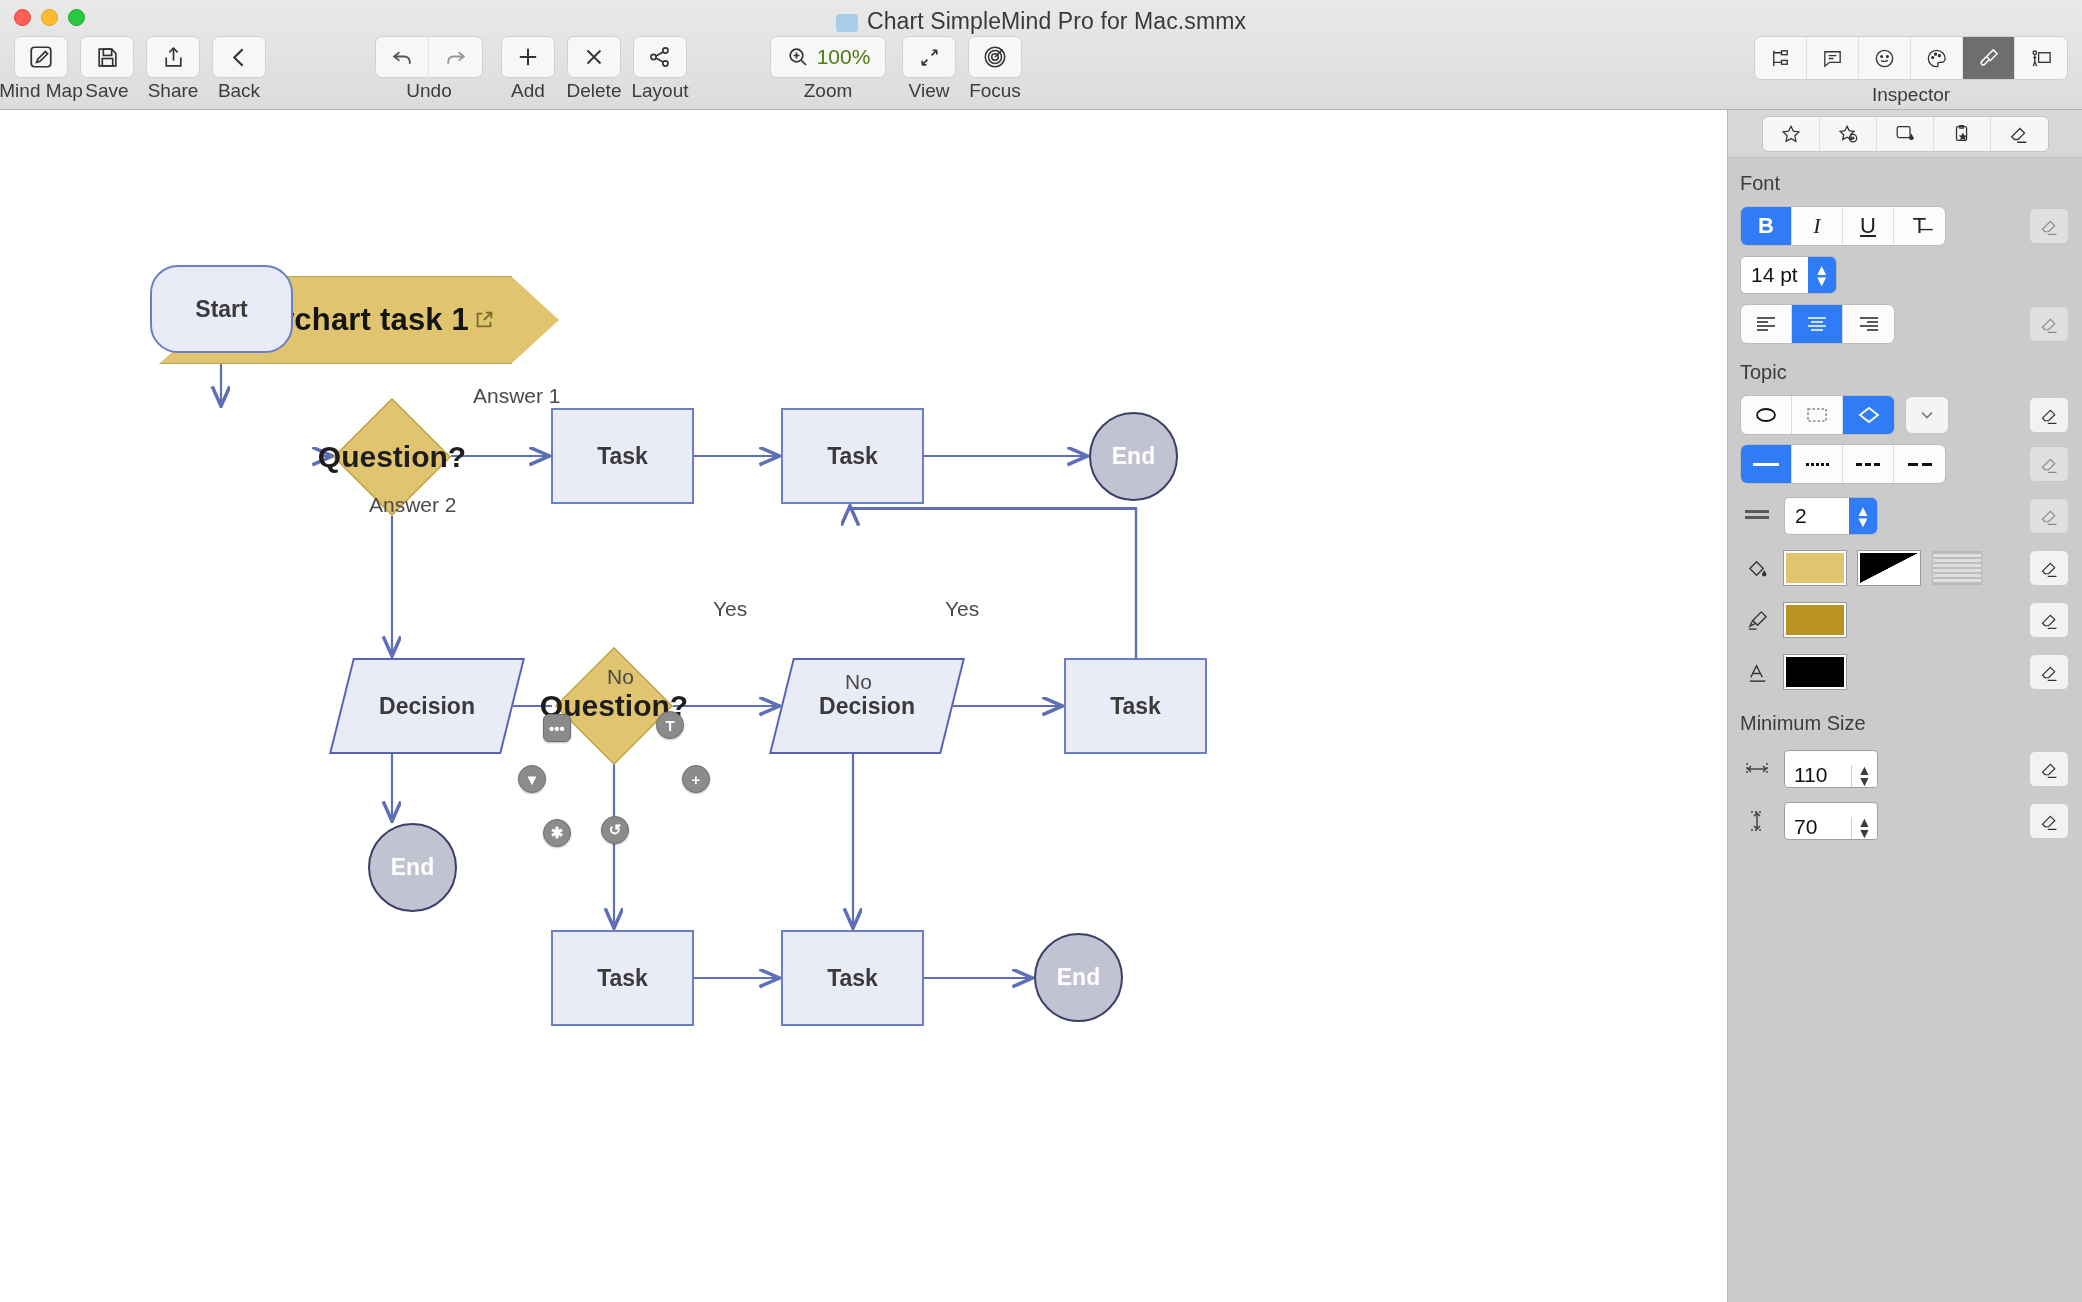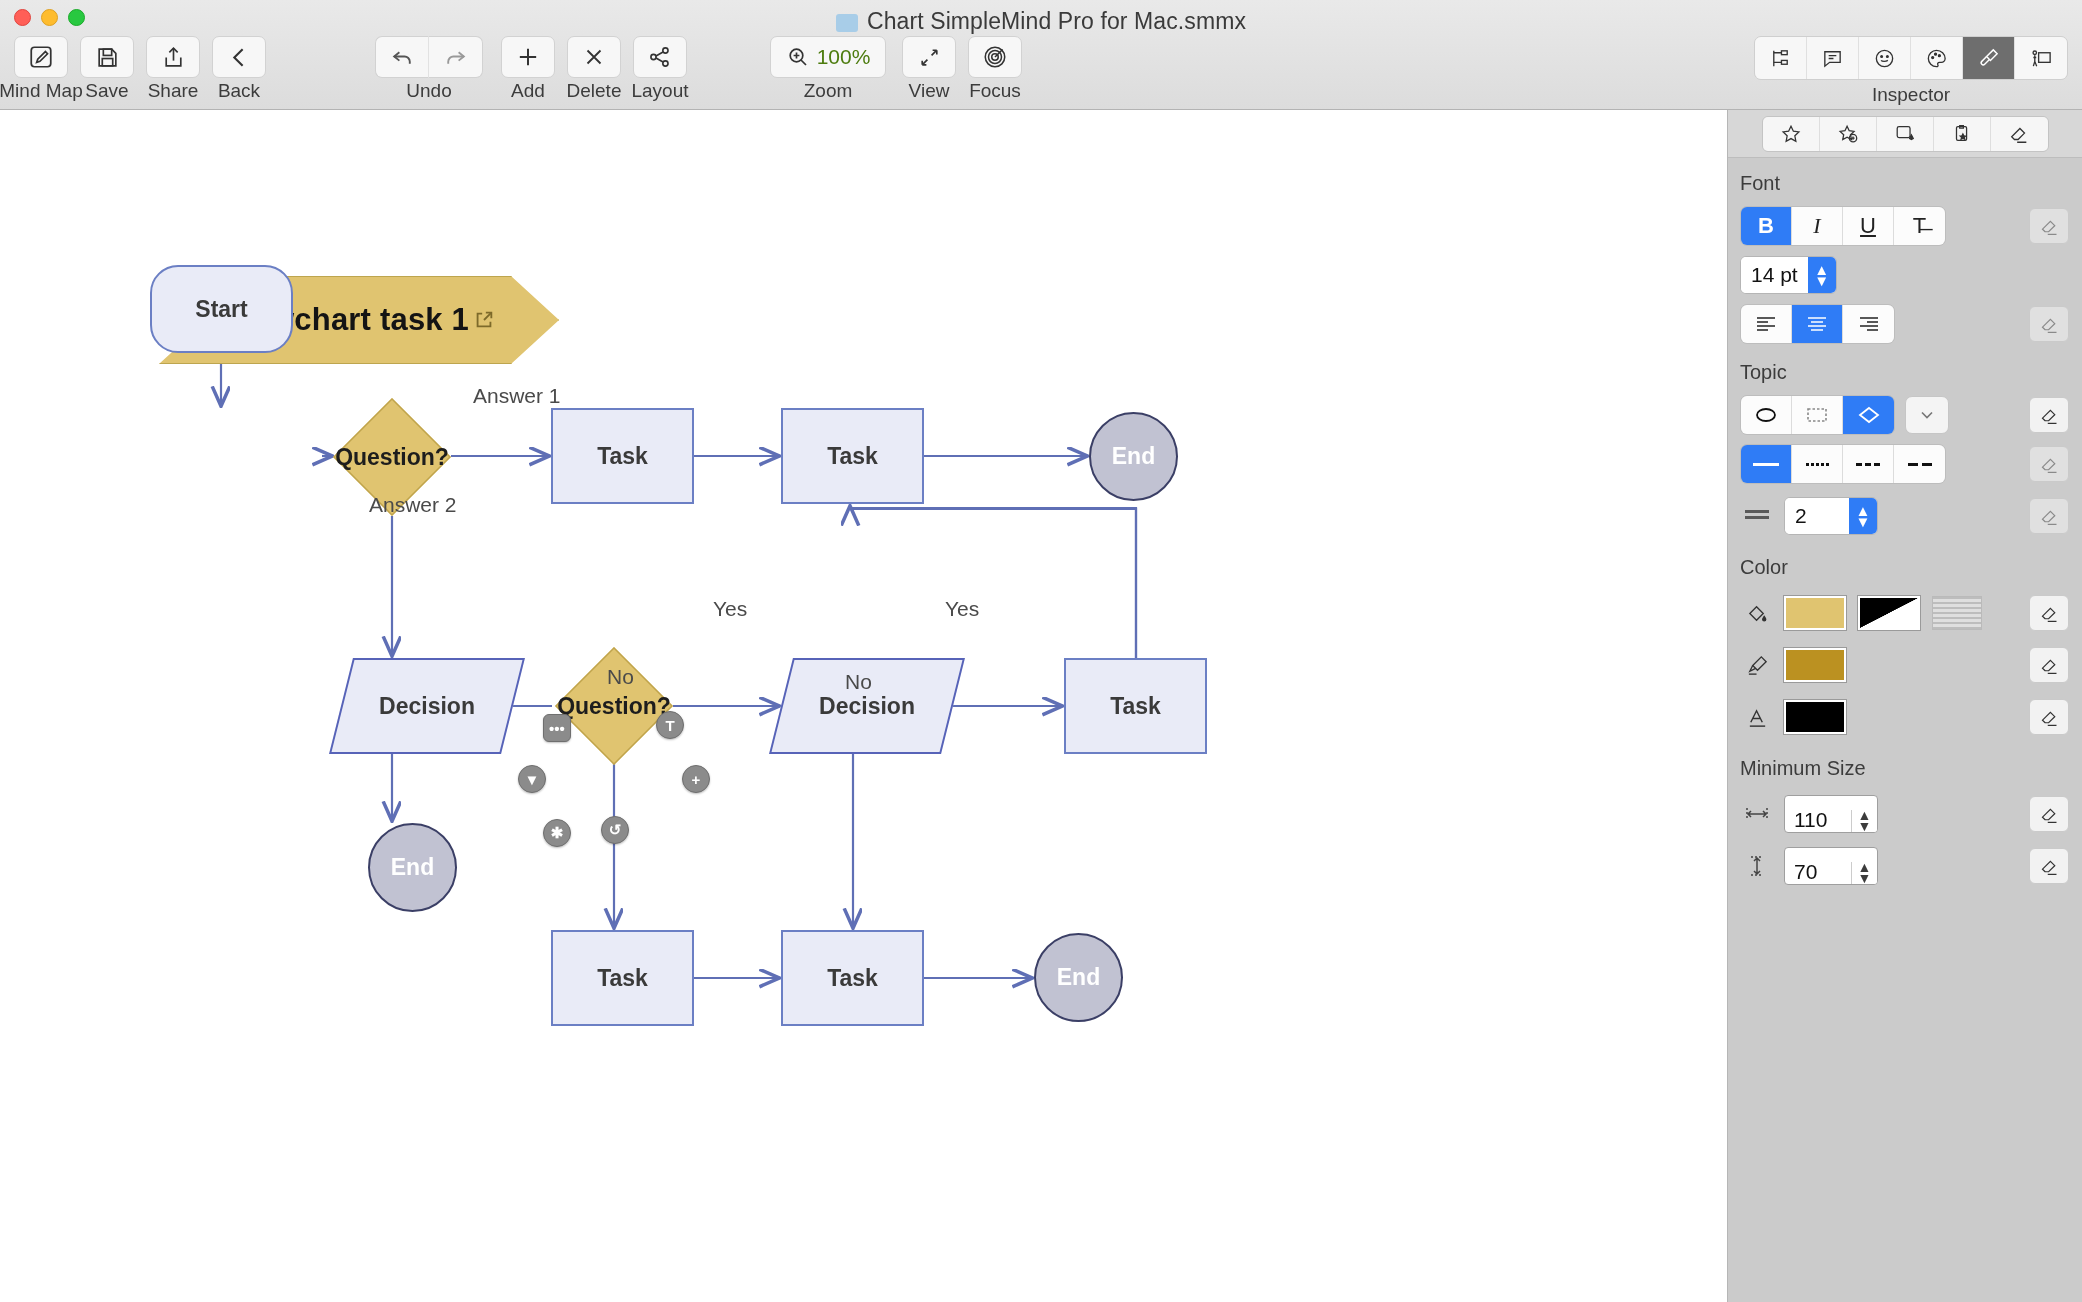--- a/index.html
+++ b/index.html
@@ -135,21 +135,21 @@
   .n-circle { background: #c1c2d2; border: 2px solid #3b3f66; border-radius: 50%; color: #ffffff; }
 
   .diamond-wrap { position: absolute; }
   .diamond-shape {
     position: absolute; inset: 0;
     background: #e0c470; border: 2px solid #c0a44c;
     transform: rotate(45deg) scale(.707);
   }
   .diamond-label {
     position: absolute; inset: 0; display: flex; align-items: center; justify-content: center;
-    font-weight: bold; font-size: 23px; color: #1d1d1d;
+    font-weight: bold; font-size: 30px; color: #1d1d1d;
   }
 
   .para-shape {
     position: absolute; inset: 0;
     background: #e9ebf7; border: 2px solid #5763b8;
     transform: skewX(-14deg);
   }
   .para-label {
     position: absolute; inset: 0; display: flex; align-items: center; justify-content: center;
     font-weight: bold; font-size: 23px; color: #3a3a3a;
@@ -684,21 +684,20 @@
           </div>
       </div>
       <div class="eraser-btn dim">
         <svg width="21" height="21" viewBox="0 0 24 24" fill="none" stroke="#555" stroke-width="1.4">
             <path d="M7 18l-3-3 9-9 5 5-7 7z"></path>
             <path d="M10 21h10"></path>
           </svg>
       </div>
     </div>
 
-    <div class="sect-title">Color</div>
 
     <div class="row tall">
       <div class="icon-lead">
         <svg width="23" height="23" viewBox="0 0 24 24" fill="none" stroke="#333" stroke-width="1.4">
             <path d="M4 12l7-7 7 7-7 7z"></path>
             <path d="M19 15c1 1.5 1.6 2.4 1.6 3.1a1.6 1.6 0 1 1-3.2 0c0-.7.6-1.6 1.6-3.1z" fill="#333"></path>
           </svg>
       </div>
       <div class="swatch" id="fill-swatch" style="background: rgb(224, 196, 112);"></div>
       <div style="width:62px; height:34px; border:2px solid #fff; outline:1px solid #9a9a9a; margin-left:12px; background:linear-gradient(to bottom right, #000 0 49.5%, #fff 50.5% 100%);"></div>

